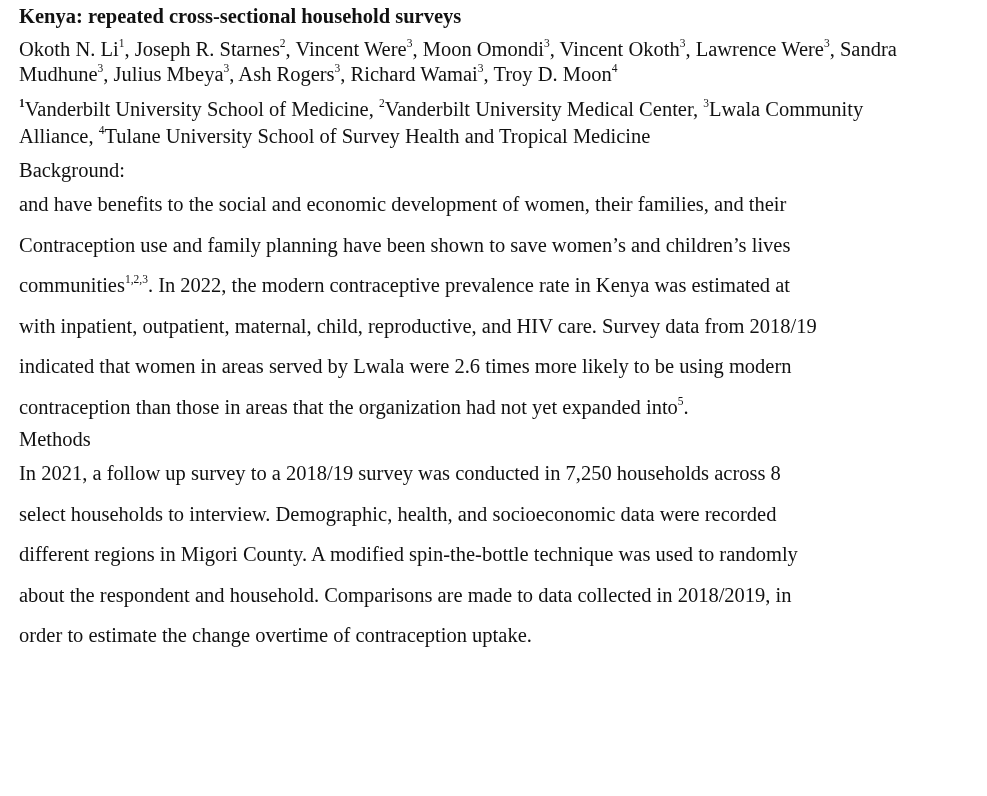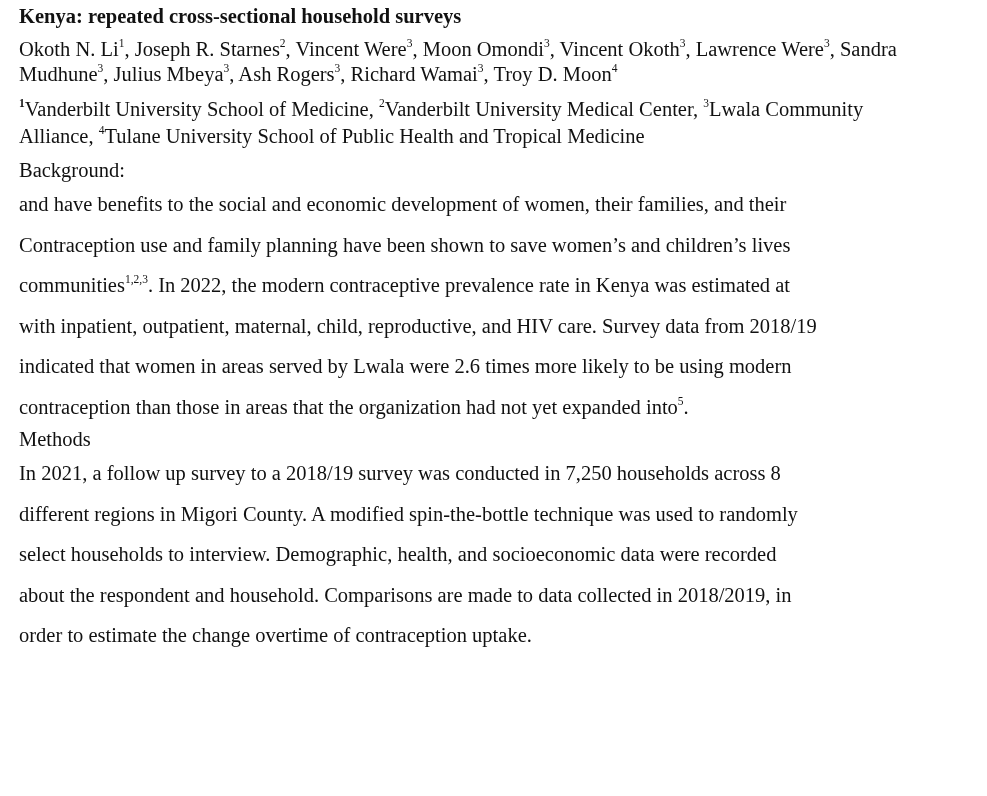--- a/index.html
+++ b/index.html
@@ -85,35 +85,35 @@
     <span><span>Julius Mbeya</span><sup>3</sup></span>,
     <span><span>Ash Rogers</span><sup>3</sup></span>,
     <span><span>Richard Wamai</span><sup>3</sup></span>,
     <span><span>Troy D. Moon</span><sup>4</sup></span>
   </div>
 
   <div class="affiliations">
     <span><sup style="font-weight:bold;">1</sup><span>Vanderbilt University School of Medicine</span></span>,
     <span><sup>2</sup><span>Vanderbilt University Medical Center</span></span>,
     <span><sup>3</sup><span>Lwala Community Alliance</span></span>,
-    <span><sup>4</sup><span>Tulane University School of Public Health and Tropical Medicine</span></span>
+    <span><sup>4</sup><span>Tulane University School of Survey Health and Tropical Medicine</span></span>
   </div>
 
   <div class="section-heading">Background:</div>
   <div class="body-text">
     <span class="line">and have benefits to the social and economic development of women, their families, and their</span>
     <span class="line">Contraception use and family planning have been shown to save women’s and children’s lives</span>
     <span class="line"><span>communities</span><sup>1,2,3</sup><span>. In 2022, the modern contraceptive prevalence rate in Kenya was estimated at</span></span>
     <span class="line">with inpatient, outpatient, maternal, child, reproductive, and HIV care. Survey data from 2018/19</span>
     <span class="line">indicated that women in areas served by Lwala were 2.6 times more likely to be using modern</span>
     <span class="line"><span>contraception than those in areas that the organization had not yet expanded into</span><sup>5</sup><span>.</span></span>
   </div>
 
   <div class="section-heading methods-heading">Methods</div>
   <div class="body-text">
     <span class="line">In 2021, a follow up survey to a 2018/19 survey was conducted in 7,250 households across 8</span>
+    <span class="line">select households to interview. Demographic, health, and socioeconomic data were recorded</span>
     <span class="line">different regions in Migori County. A modified spin-the-bottle technique was used to randomly</span>
-    <span class="line">select households to interview. Demographic, health, and socioeconomic data were recorded</span>
     <span class="line">about the respondent and household. Comparisons are made to data collected in 2018/2019, in</span>
     <span class="line">order to estimate the change overtime of contraception uptake.</span>
   </div>
 
 </div>
 
 </body></html>

